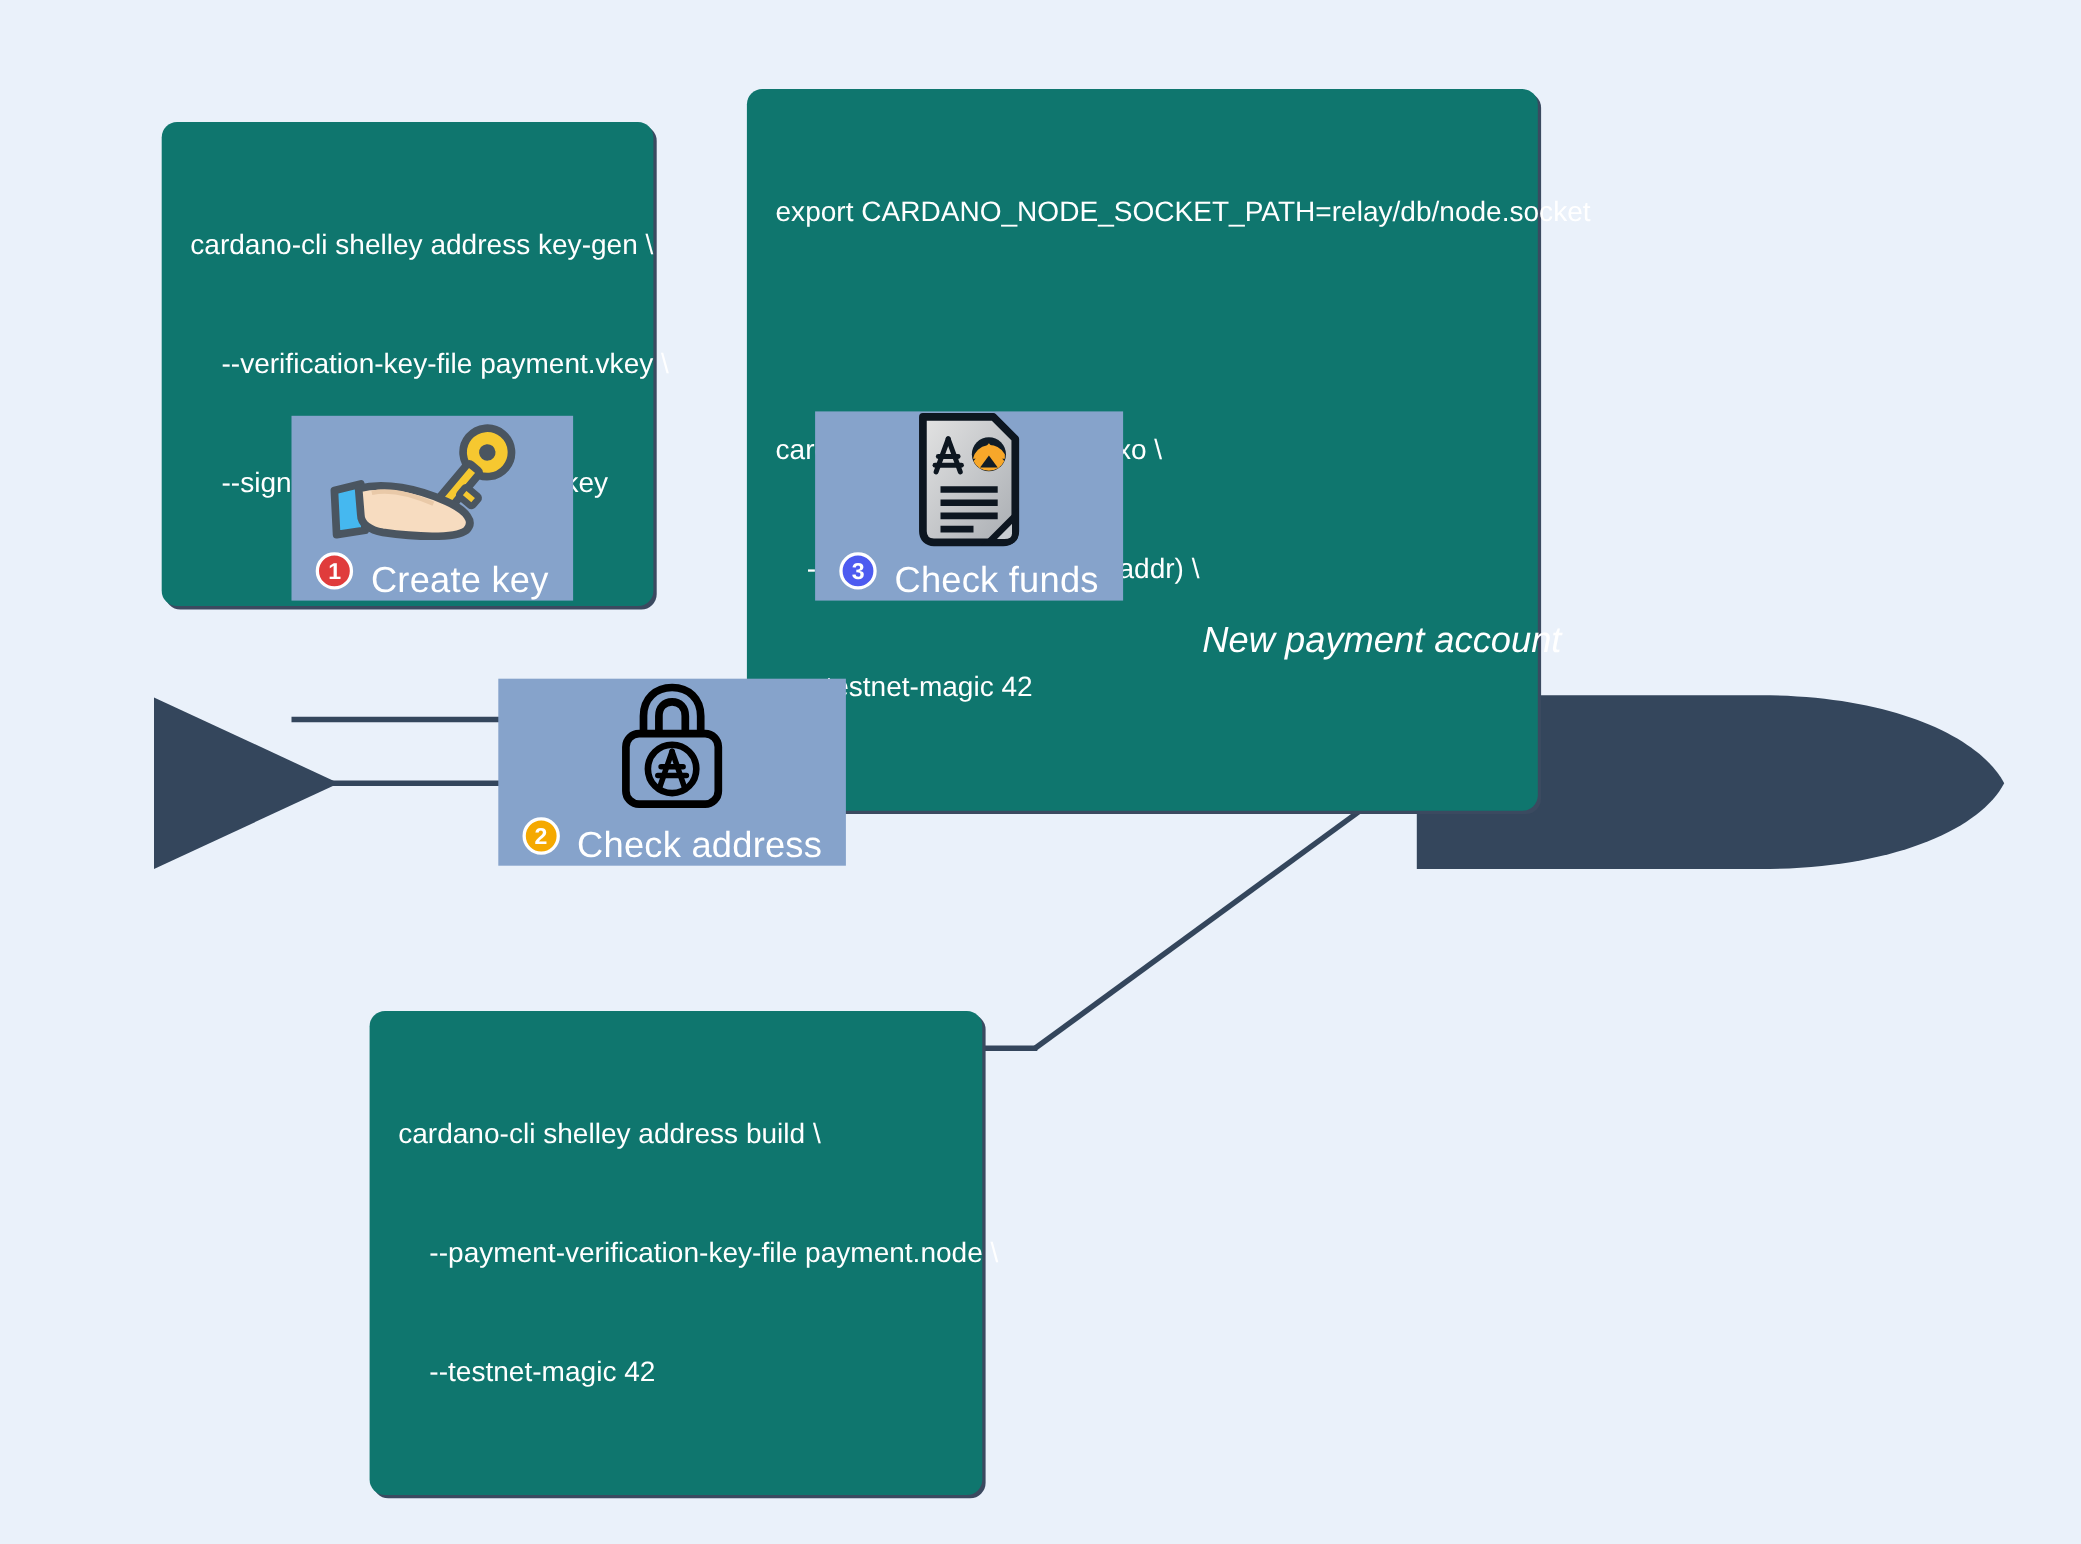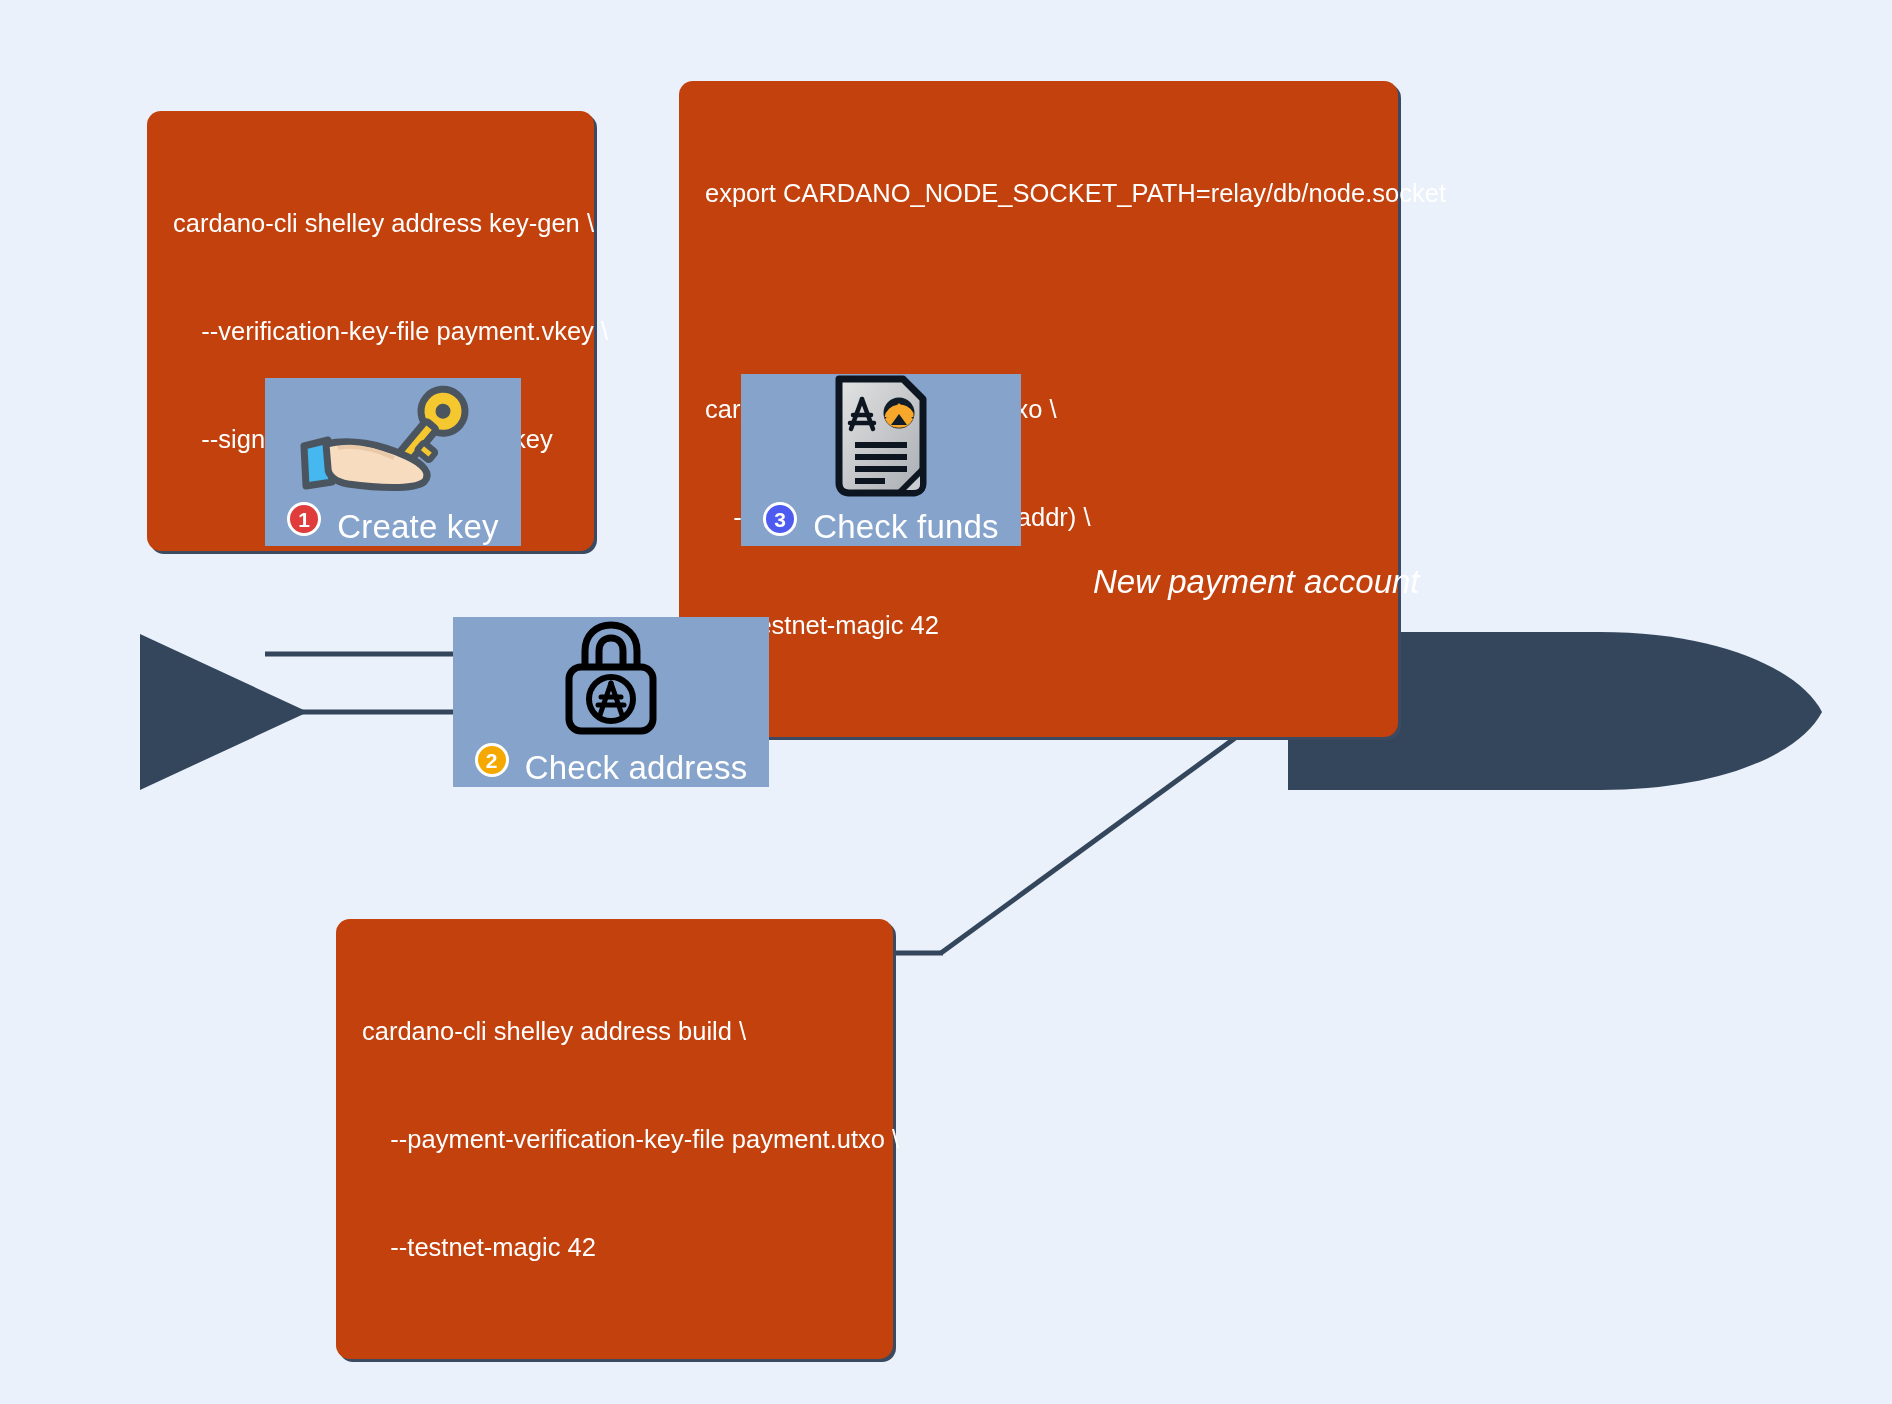--- a/index.html
+++ b/index.html
@@ -24,21 +24,21 @@
     left: 0;
     top: 0;
     width: 1892px;
     height: 1404px;
     overflow: visible;
   }
 
   
   .code-box {
     position: absolute;
-    background: #c2410c;
+    background: #0f766e;
     border-radius: 14px;
     box-shadow: 3px 3px 0 0 #3b4a60;
     color: #ffffff;
     font-family: "Liberation Sans", sans-serif;
     font-size: 25.5px;
     line-height: 36px;
     white-space: pre;
     box-sizing: border-box;
     padding: 22px 26px;
   }
@@ -159,21 +159,21 @@
   <div class="code-box" id="code-query">
     <span class="code-line">export CARDANO_NODE_SOCKET_PATH=relay/db/node.socket</span>
     <span class="code-line blank"></span>
     <span class="code-line">cardano-cli shelley query utxo \</span>
     <span class="code-line">    --address $(cat payment.addr) \</span>
     <span class="code-line">    --testnet-magic 42</span>
   </div>
 
   <div class="code-box" id="code-build">
     <span class="code-line">cardano-cli shelley address build \</span>
-    <span class="code-line">    --payment-verification-key-file payment.utxo \</span>
+    <span class="code-line">    --payment-verification-key-file payment.node \</span>
     <span class="code-line">    --testnet-magic 42</span>
   </div>
 
   <div class="step-card" id="card-key">
     <div class="icon-area">
       <svg width="190" height="120" viewBox="0 0 190 120">
 
         <g transform="translate(96 4) rotate(40 40 40)">
           <circle cx="40" cy="26" r="22" fill="#f6c830" stroke="#4a5560" stroke-width="7"></circle>
           <circle cx="40" cy="26" r="7.5" fill="#4a5560"></circle>

